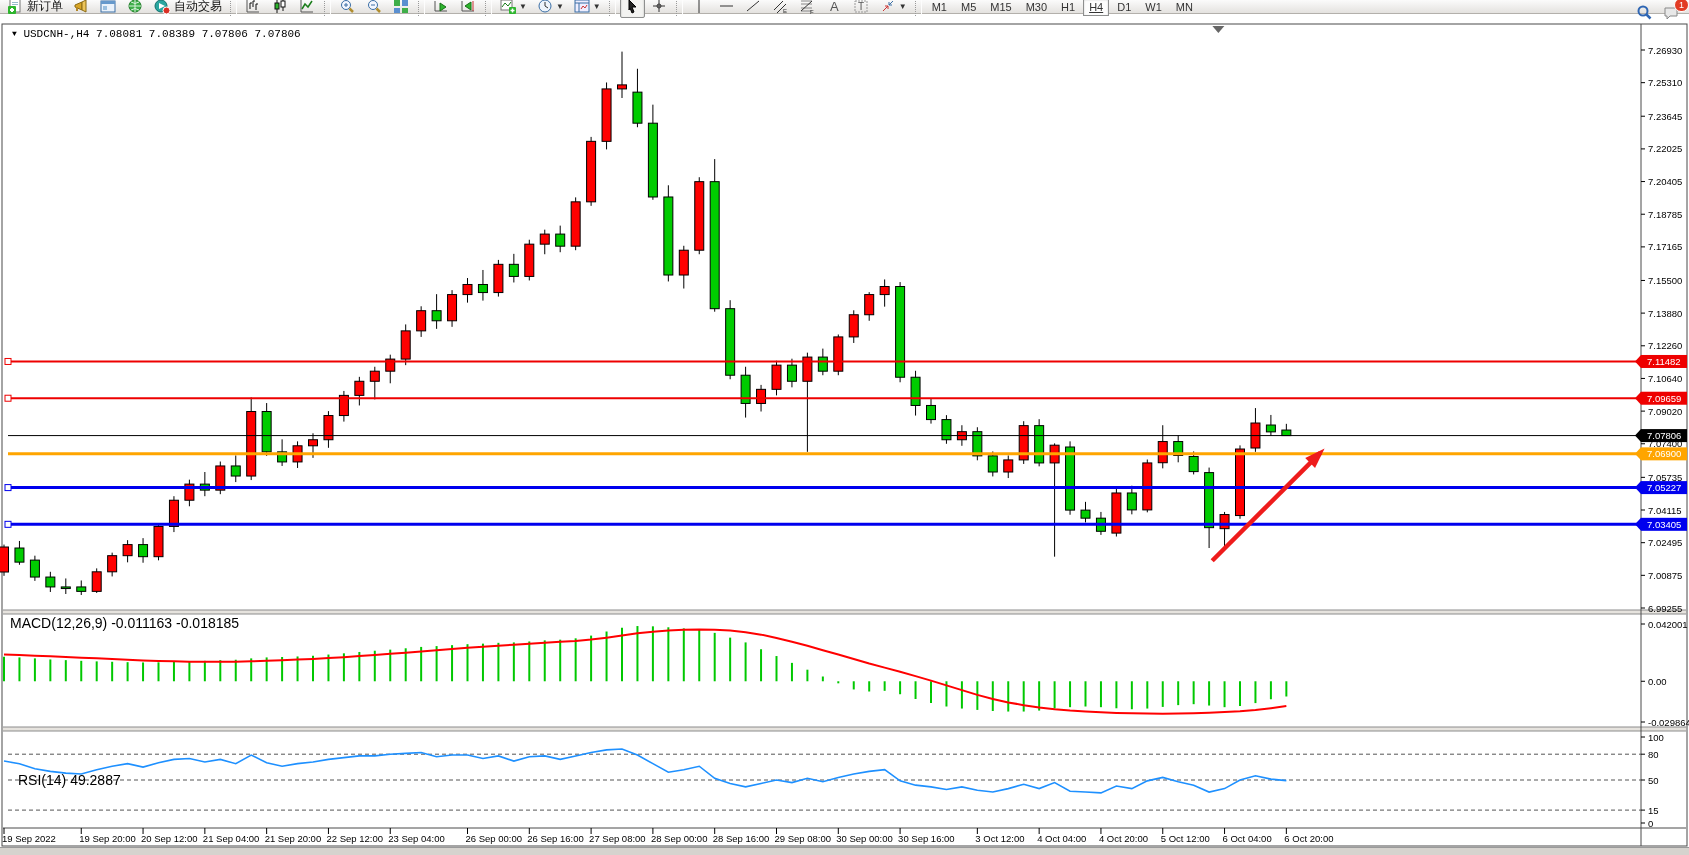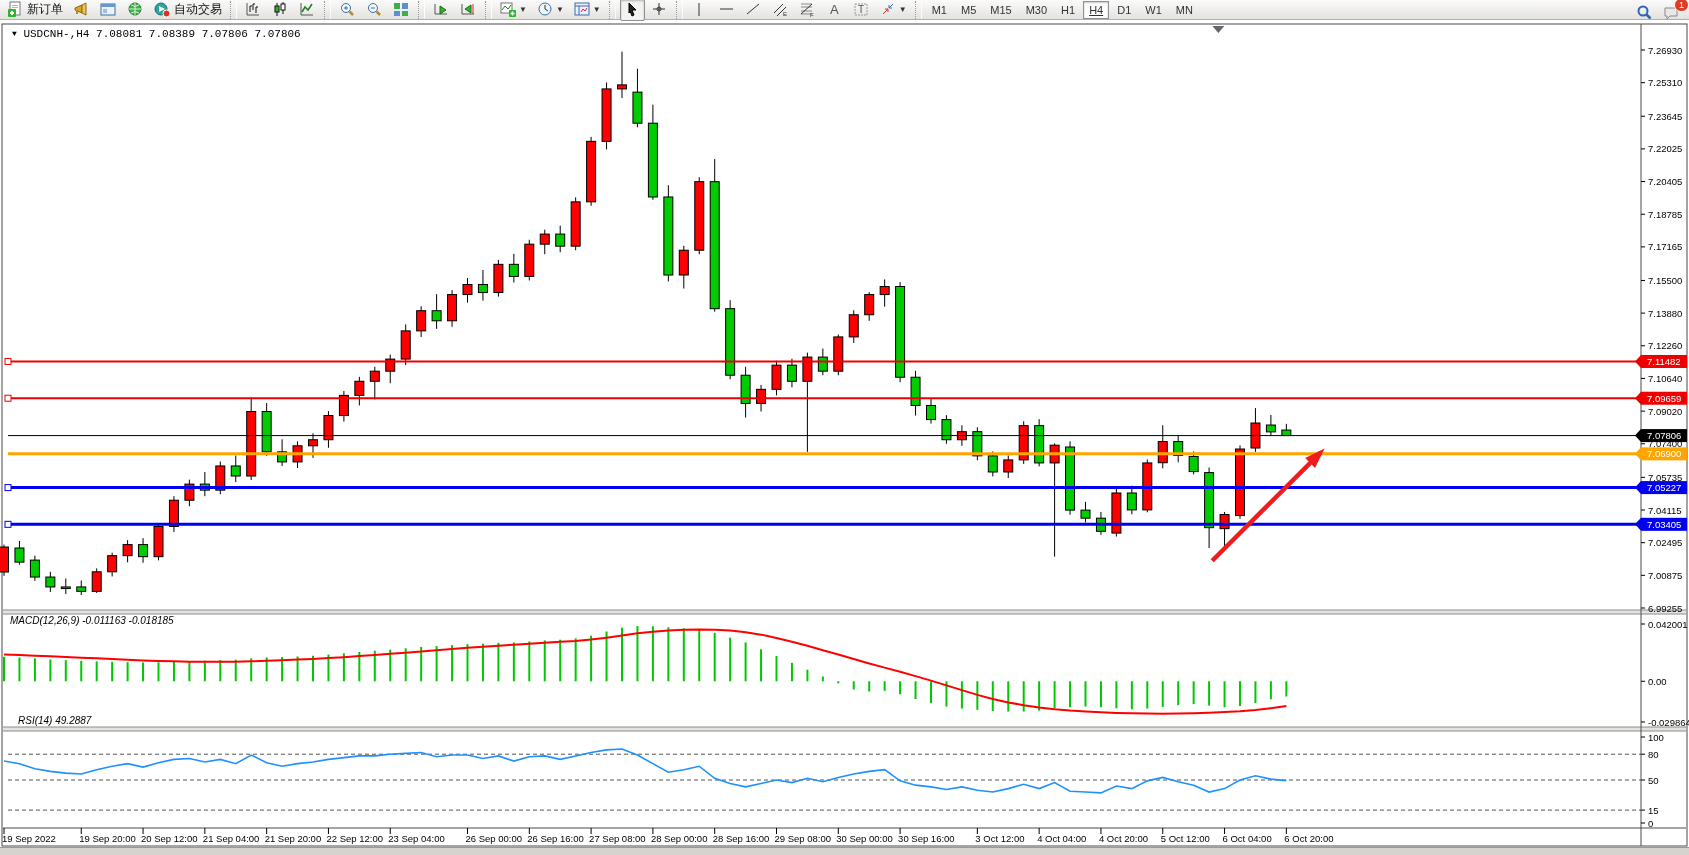--- a/index.html
+++ b/index.html
@@ -1,36 +1,36 @@
 <!DOCTYPE html>
 <html><head>
 <meta charset="utf-8">
 <style>
   html,body{margin:0;padding:0;width:1689px;height:855px;overflow:hidden;
     font-family:"Liberation Sans",sans-serif;background:#fff;}
-  #toolbar{position:absolute;left:0;top:0;width:1689px;height:20px;
+  #toolbar{position:absolute;left:0;top:0;width:1689px;height:14px;
     background:linear-gradient(#fbfbfb,#e4e2df);border-bottom:1px solid #b3b0ab;
     display:flex;align-items:center;padding-left:2px;box-sizing:border-box;white-space:nowrap;}
   .tb-btn{display:flex;align-items:center;height:20px;padding:0 3px;border:1px solid transparent;
     border-radius:2px;margin:0 1px;cursor:default;}
   .tb-btn.active{border:1px solid #8e8f8f;background:#f3f3f1;box-shadow:inset 0 1px 2px rgba(0,0,0,.25);}
   .tb-btn .lbl{font-size:12px;color:#111;margin-left:3px;}
   .tb-btn .caret{font-size:8px;color:#333;margin-left:2px;}
   .tb-sep{width:5px;height:18px;margin:0 3px;
     border-left:1px dotted #9a9a9a;border-right:1px solid #fdfdfd;}
   .tf-btn{font-size:11px;color:#333;padding:2px 5px;margin:0 1px;border:1px solid transparent;}
   .tf-btn.active{border:1px solid #8e8f8f;background:#fdfdfd;box-shadow:inset 0 1px 2px rgba(0,0,0,.2);text-decoration:underline;}
   #tb-right{position:absolute;right:4px;top:1px;display:flex;align-items:center;}
   .badge{position:absolute;top:-4px;right:-6px;background:#e23b24;color:#fff;font-size:9px;
     border-radius:8px;padding:1px 4px;border:1px solid #fff;}
   #chart-area{position:absolute;left:0;top:23px;width:1689px;height:832px;}
   #chart-svg{position:absolute;left:0;top:0;}
   .overlay-label{position:absolute;font-size:11px;color:#000;z-index:5;}
   #win-title{left:12px;top:5px;font-family:Liberation Mono, monospace;}
-  #macd-label,#rsi-label{font-size:10px;font-style:italic;}
+  #macd-label,#rsi-label{font-size:14px;}
   #bottom-strip{position:absolute;left:0;top:847px;width:1689px;height:8px;background:#d6d3ce;border-top:1px solid #9a9a9a;}
   svg text{font-family:"Liberation Sans",sans-serif;}
 </style>
 </head>
 <body>
 
 <div id="toolbar">
     <div class="tb-btn">
       <span style="display: inline-flex;">
         <svg width="17" height="17" viewBox="0 0 17 17">
@@ -691,18 +691,18 @@
     </svg>
   <div class="overlay-label" id="win-title" style="position:absolute;">
     <span style="font-size:8px;vertical-align:1px;">▼</span>
     <span>USDCNH-,H4</span>
     <span>7.08081 7.08389 7.07806 7.07806</span>
   </div>
   <div class="overlay-label" id="macd-label" style="left:10px;top:592px;">
     <span>MACD(12,26,9)</span>
     <span>-0.011163 -0.018185</span>
   </div>
-  <div class="overlay-label" id="rsi-label" style="left:10px;top:692px;padding-left:8px;">
+  <div class="overlay-label" id="rsi-label" style="left:10px;top:749px;padding-left:8px;">
     <span>RSI(14)</span>
     <span>49.2887</span>
   </div>
 </div>
 <div id="bottom-strip"></div>
 
 </body></html>

